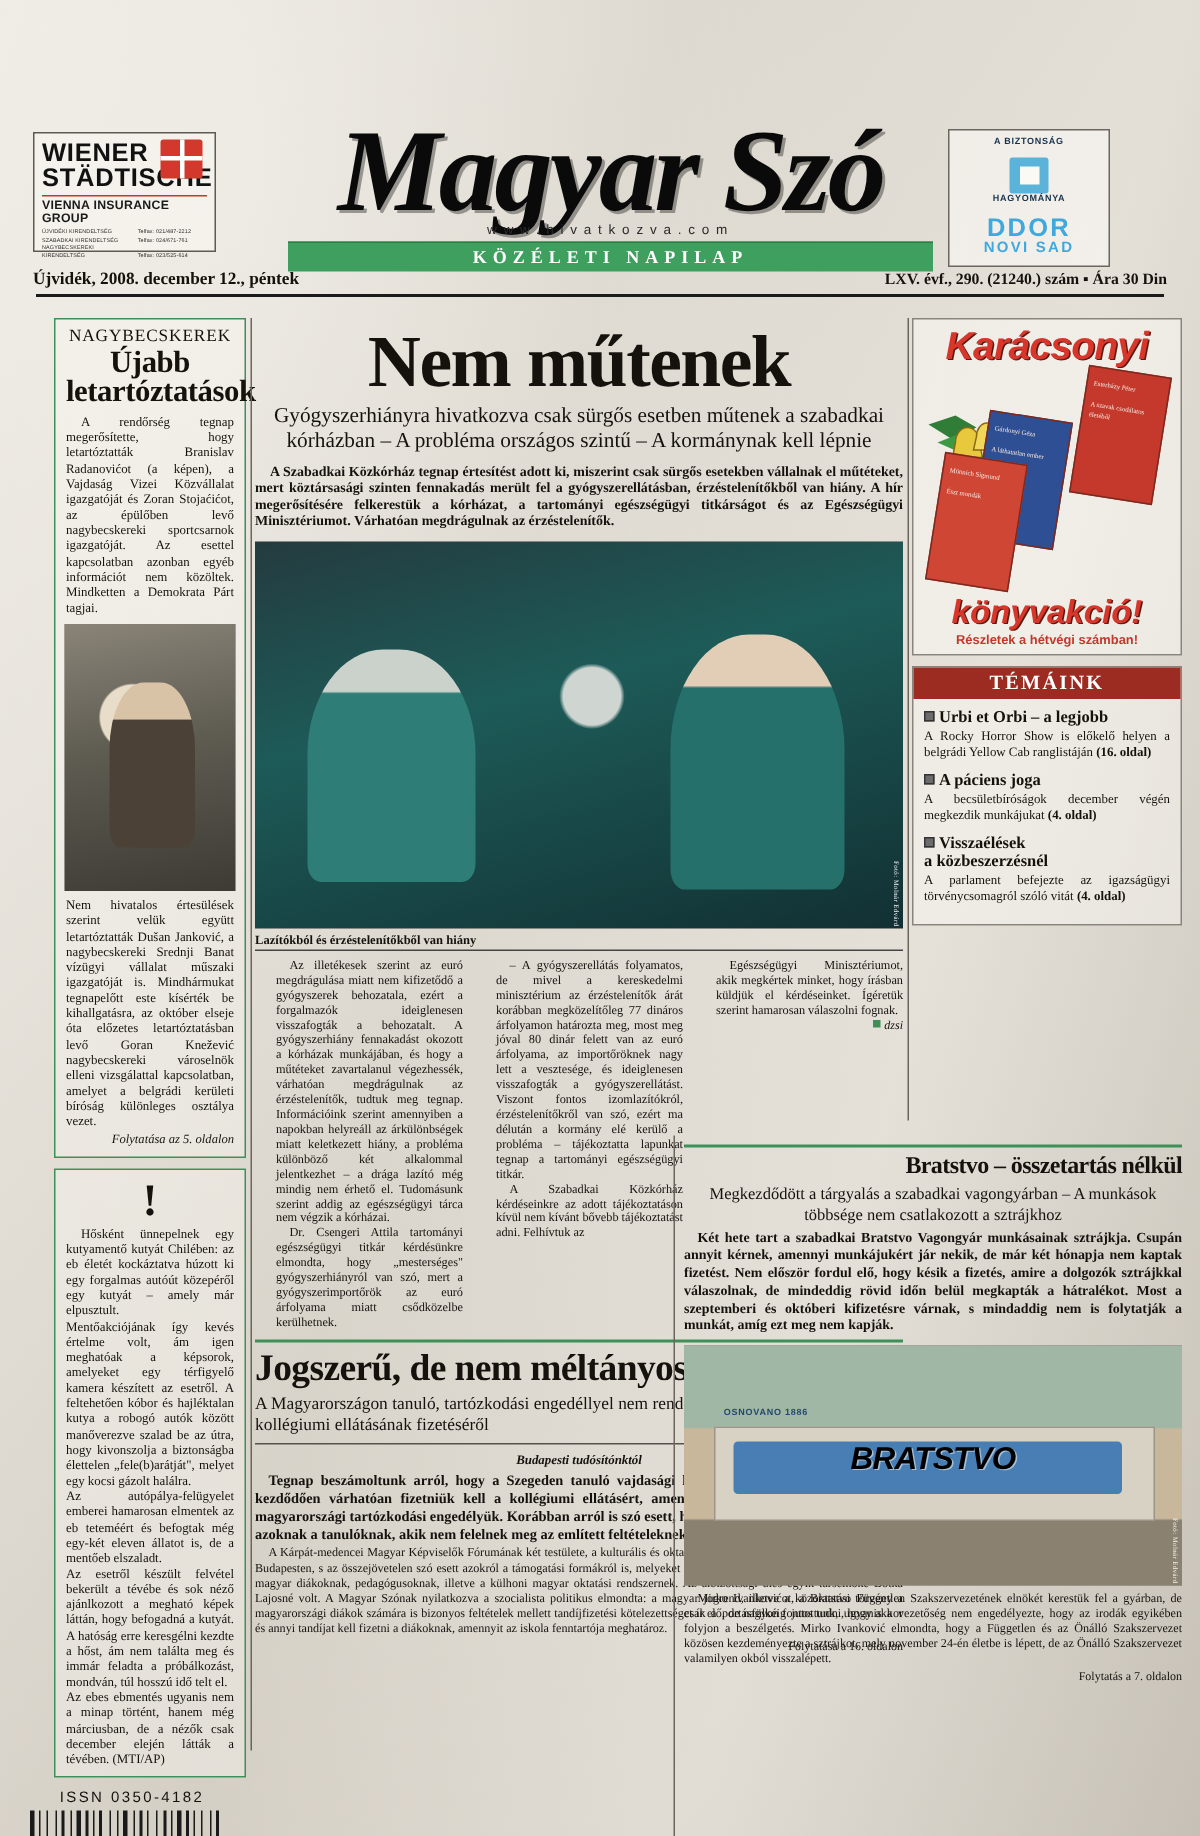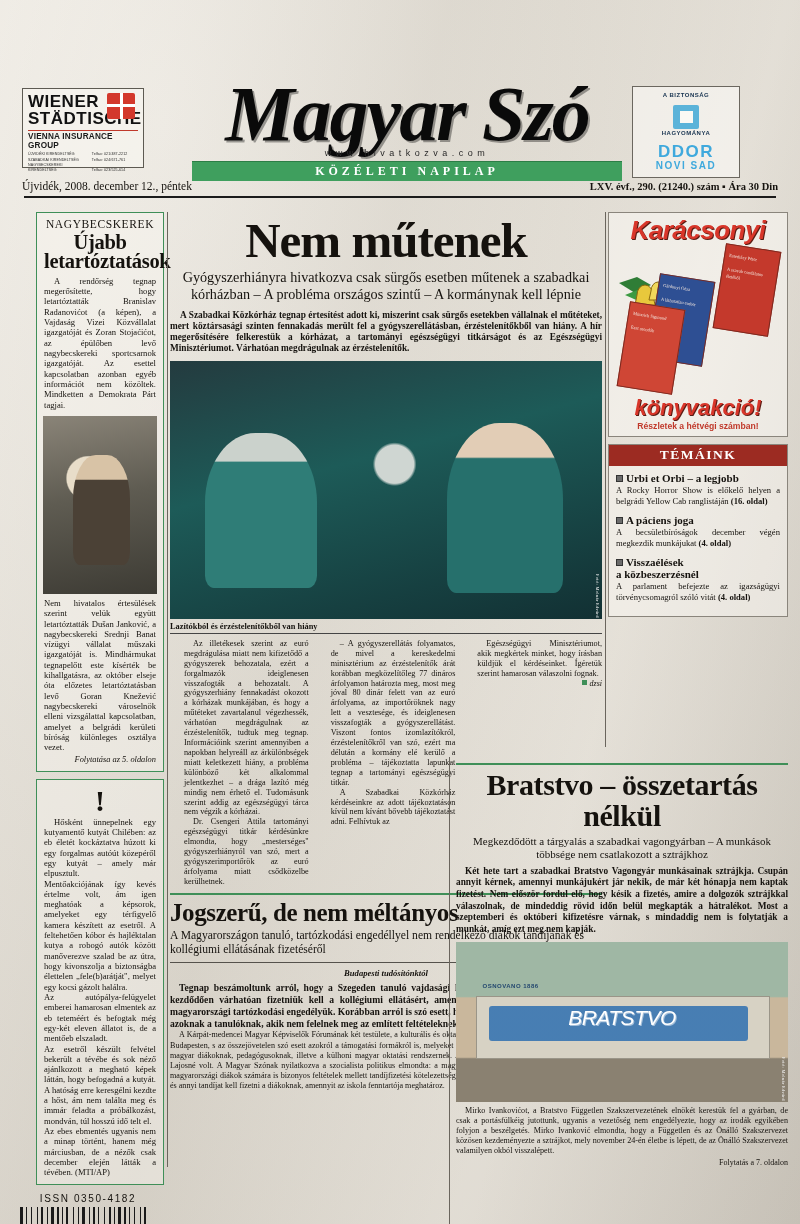--- a/index.html
+++ b/index.html
@@ -39,21 +39,21 @@
     background:#d3382c; border-radius:2px;
   }
   .wslogo:before, .wslogo:after {
     content:""; position:absolute; background:#fff;
   }
   .wslogo:before { left:0; top:11px; width:28px; height:3px; }
   .wslogo:after { left:12.5px; top:0; width:3px; height:26px; }
 
   .dateline {
     position:absolute; left:10px; top:180px;
-    font-family:"Liberation Serif", serif; font-weight:normal; font-size:11.5px;
+    font-family:"Liberation Serif", serif; font-weight:bold; font-size:11.5px;
   }
 
   .title-wrap { position:absolute; left:180px; top:78px; width:430px; text-align:center; }
   .title-main {
     font-family:"Liberation Serif", serif; font-weight:bold; font-style:italic;
     font-size:78px; line-height:0.92; letter-spacing:-2px; color:#0a0a0a;
     text-shadow:2px 2px 0 rgba(0,0,0,0.35);
   }
   .title-web {
     font-family:"Liberation Sans", sans-serif; font-size:9px; letter-spacing:4.5px;
@@ -256,22 +256,22 @@
   }
   .rphoto-inner:after {
     content:"";
     position:absolute; left:10%; top:40%; width:78%; height:22%;
     background:linear-gradient(90deg,#2e6fb0 0 100%);
     opacity:0.85;
     border-radius:3px;
   }
   .rphoto .brat {
     position:absolute; left:12%; top:40%; width:76%; text-align:center; z-index:3;
-    font-family:"Liberation Sans", sans-serif; font-weight:normal; font-style:italic;
-    font-size:21px; color:#ffffff; letter-spacing:-0.5px;
+    font-family:"Liberation Sans", sans-serif; font-weight:bold; font-style:italic;
+    font-size:21px; color:#000000; letter-spacing:-0.5px;
     text-shadow:1px 1px 0 rgba(255,255,255,0.5);
   }
   .rphoto .osn {
     position:absolute; left:8%; top:26%; z-index:3;
     font-family:"Liberation Sans", sans-serif; font-size:6px; font-weight:bold;
     color:#24486f; letter-spacing:0.5px;
   }
 
   .vrule { position:absolute; width:1px; background:#6a655d; }
 </style>
@@ -491,21 +491,21 @@
             <div class="tema-ttl" style="white-space:pre-line"><span class="bullet"></span><span>Visszaélések
 a közbeszerzésnél</span></div>
             <div class="tema-txt"><span>A parlament befejezte az igazságügyi törvénycsomagról szóló vitát </span><b>(4. oldal)</b></div>
           </div>
         </div>
       </div>
     </div>
 
     <div style="position:absolute; left:444px; top:545px; width:332px;">
       <div class="rulegreen"></div>
-      <div class="sec-head" style="font-size:30px; text-align:center;">Bratstvo – összetartás nélkül</div>
+      <div class="sec-head" style="font-size:16px; text-align:right;">Bratstvo – összetartás nélkül</div>
       <div class="sec-sub" style="text-align:center; font-size:11px;">Megkezdődött a tárgyalás a szabadkai vagongyárban – A munkások többsége nem csatlakozott a sztrájkhoz</div>
       <div class="body2 bold" style="font-size:9.3px">Két hete tart a szabadkai Bratstvo Vagongyár munkásainak sztrájkja. Csupán annyit kérnek, amennyi munkájukért jár nekik, de már két hónapja nem kaptak fizetést. Nem először fordul elő, hogy késik a fizetés, amire a dolgozók sztrájkkal válaszolnak, de mindeddig rövid időn belül megkapták a hátralékot. Most a szeptemberi és októberi kifizetésre várnak, s mindaddig nem is folytatják a munkát, amíg ezt meg nem kapják.</div>
       <div class="rphoto photo">
         <div class="rphoto-inner"></div>
         <div class="osn">OSNOVANO 1886</div>
         <div class="brat">BRATSTVO</div>
         <div class="cap">Fotó: Molnár Edvárd</div>
       </div>
       <div class="body2" style="font-size:8.1px; margin-top:4px;">Mirko Ivankovićot, a Bratstvo Független Szakszervezetének elnökét kerestük fel a gyárban, de csak a portásfülkéig jutottunk, ugyanis a vezetőség nem engedélyezte, hogy az irodák egyikében folyjon a beszélgetés. Mirko Ivanković elmondta, hogy a Független és az Önálló Szakszervezet közösen kezdeményezte a sztrájkot, mely november 24-én életbe is lépett, de az Önálló Szakszervezet valamilyen okból visszalépett.</div>
       <div class="contsm">Folytatás a 7. oldalon</div>

